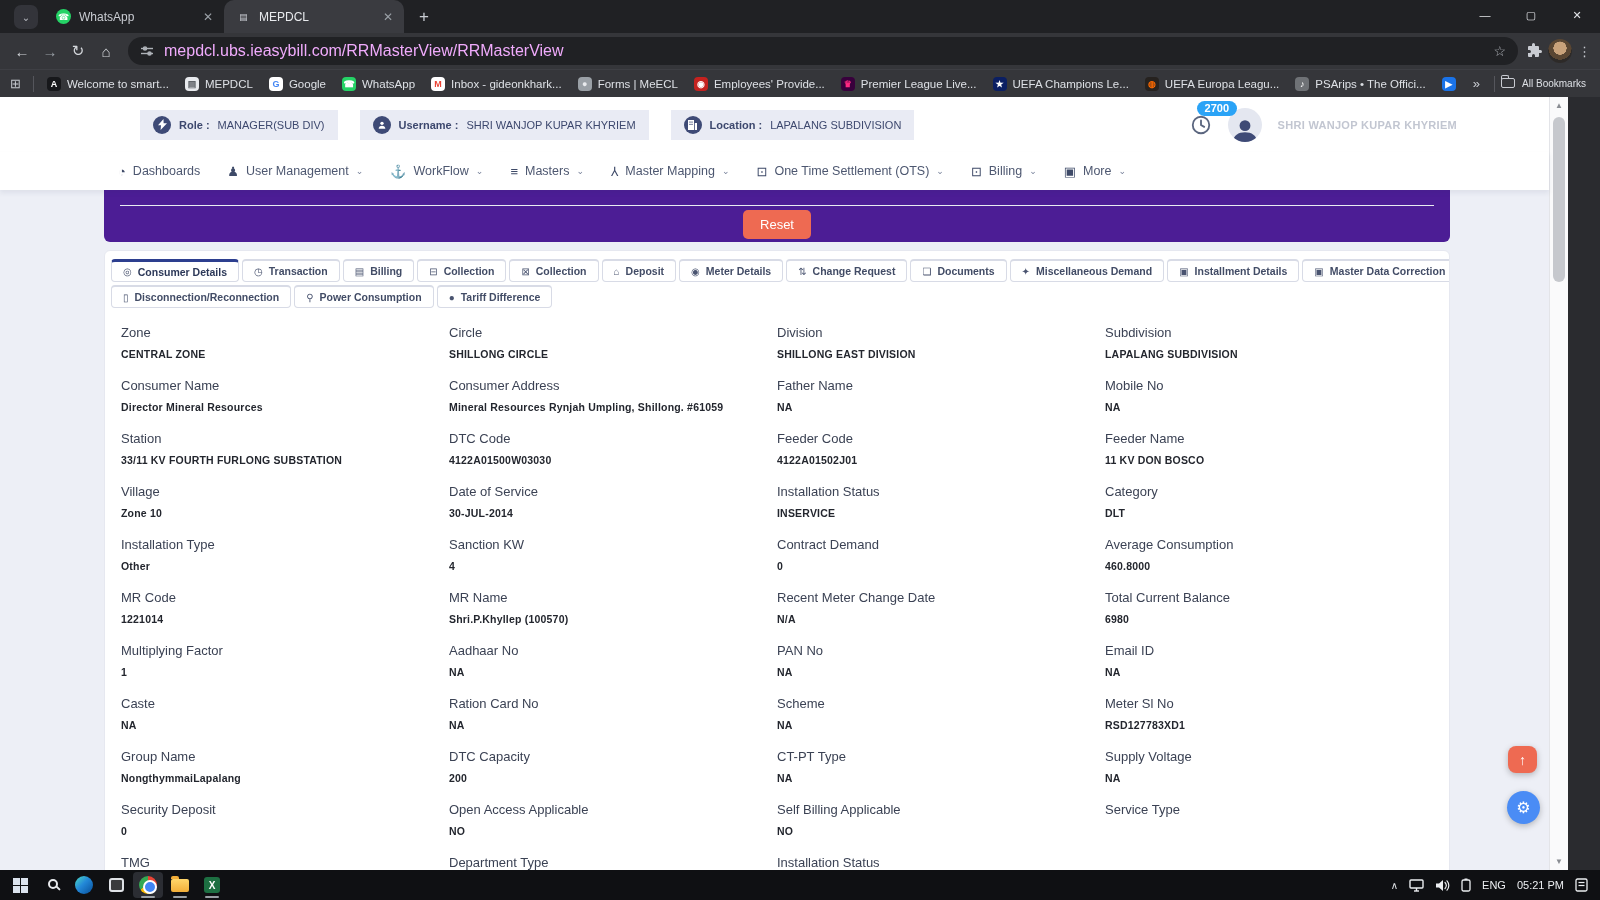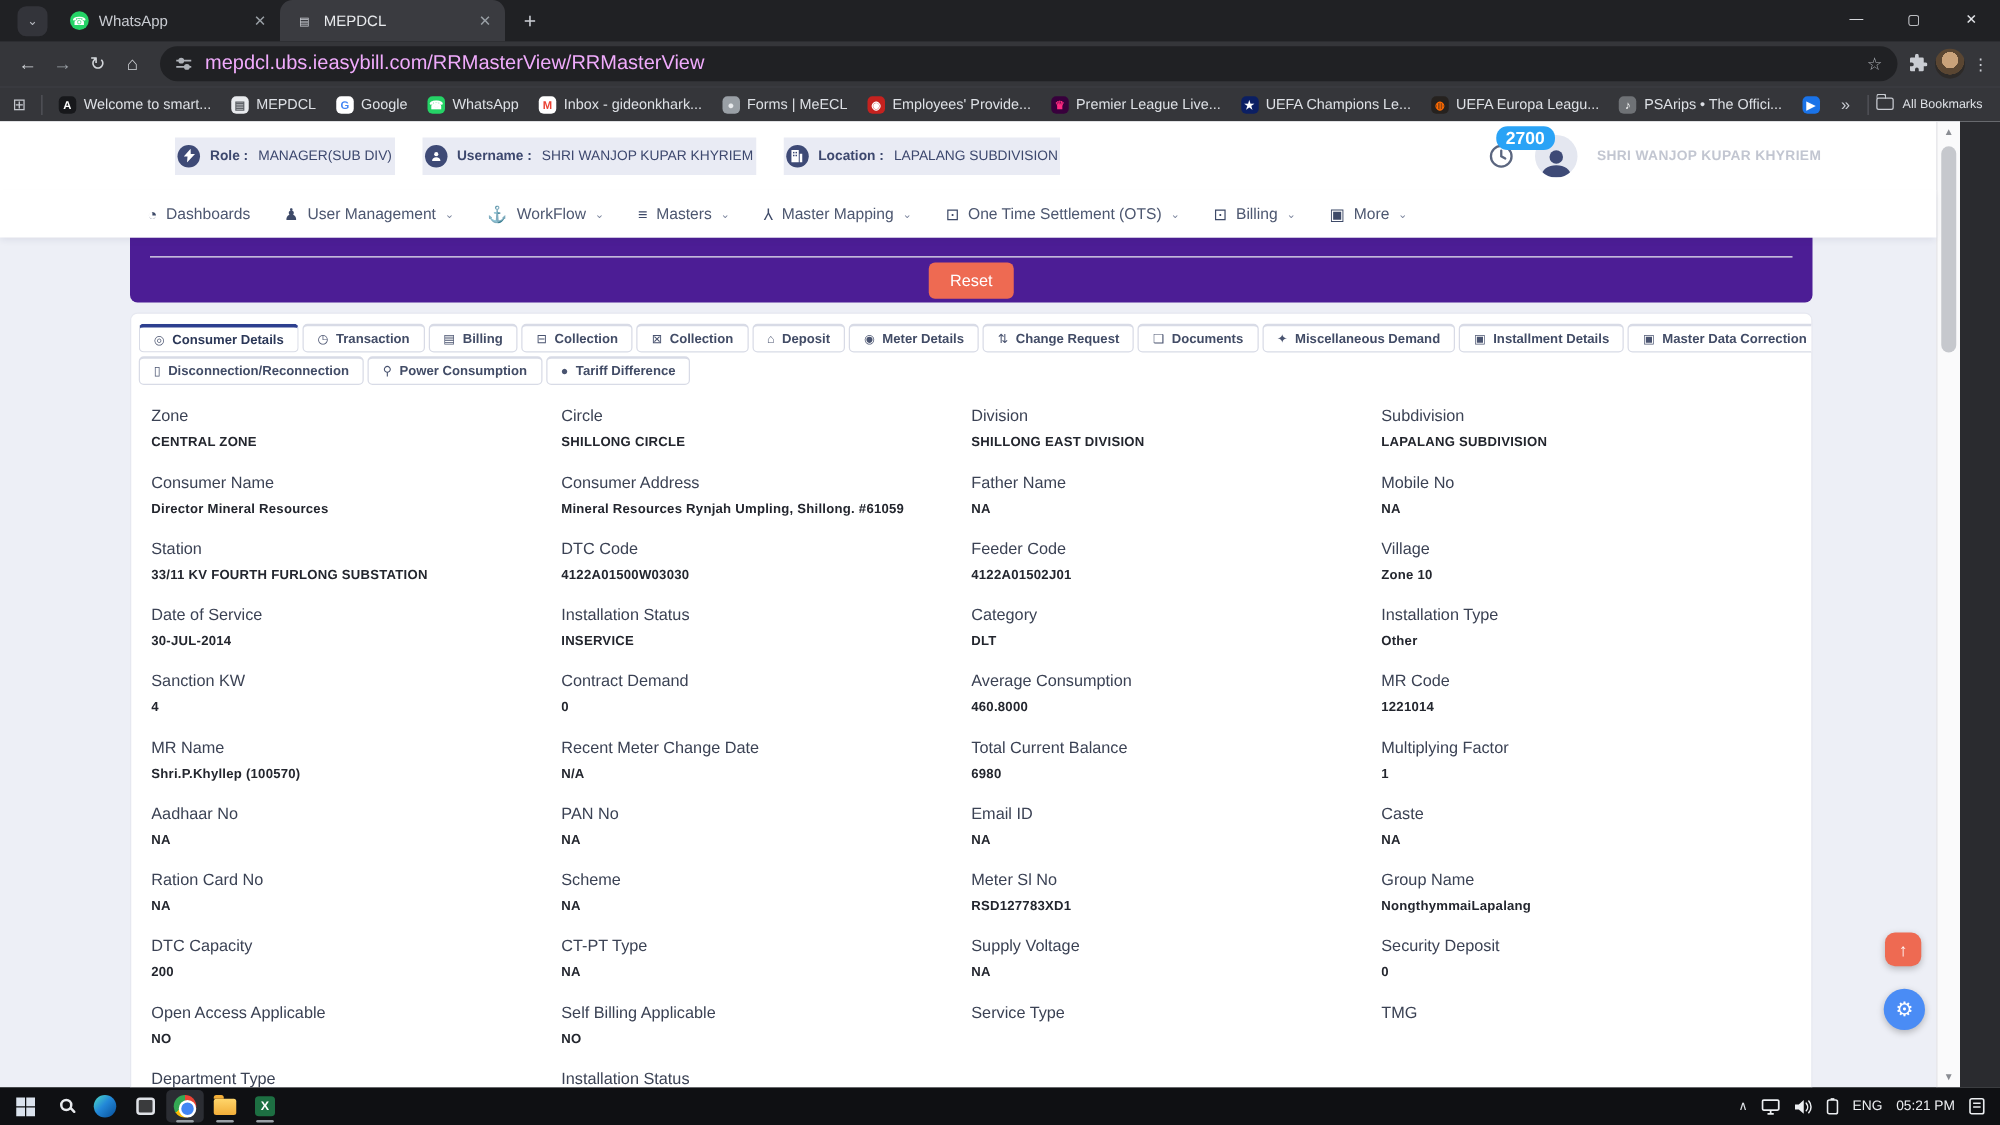--- a/index.html
+++ b/index.html
@@ -44,27 +44,27 @@
   .folder-ic::before{content:"";position:absolute;top:-4px;left:-1px;width:6px;height:3px;border:1.5px solid #c9ccd2;border-bottom:none;border-radius:2px 2px 0 0}
 
   
   .page{position:absolute;top:97px;left:0;right:0;bottom:30px;background:#edeff6;overflow:hidden}
   .right-strip{position:absolute;top:0;right:0;width:32px;height:100%;background:#2a2b2f}
   .pg-scroll{position:absolute;top:0;right:32px;width:19px;height:100%;background:#fafafb;border-left:1px solid #e3e4e8}
   .pg-arrow{position:absolute;left:0;width:100%;text-align:center;color:#8a8d93;font-size:8px}
   .pg-thumb{position:absolute;top:20px;left:3px;width:12px;height:165px;background:#c6c8cd;border-radius:6px}
 
   .site-header{position:absolute;top:0;left:0;right:51px;height:55px;background:#fff;display:flex;align-items:center;gap:22px;padding-left:140px}
-  .badge{background:#e9ebf4;border-radius:0;height:30px;display:flex;align-items:center;gap:8px;padding:0 2px;color:#3d486e;font-size:11px;white-space:nowrap}
+  .badge{background:#e9ebf4;border-radius:0;height:30px;display:flex;align-items:center;gap:8px;padding:0 13px;color:#3d486e;font-size:11px;white-space:nowrap}
   .badge b{font-weight:bold}
   .badge-ic{width:18px;height:18px;border-radius:50%;background:#3e4a76;color:#fff;display:flex;align-items:center;justify-content:center;flex:none}
   .badge-ic svg{display:block}
   .hdr-right{margin-left:auto;display:flex;align-items:center;gap:16px;padding-right:92px}
   .clock-wrap{position:relative;width:22px;height:22px}
-  .notif-pill{position:absolute;top:-13px;left:7px;background:#2aa3f6;color:#fff;font-size:14px;font-weight:bold;padding:1.5px 8px;border-radius:9px}
+  .notif-pill{position:absolute;top:-13px;left:7px;background:#2aa3f6;color:#fff;font-size:11px;font-weight:bold;padding:1.5px 8px;border-radius:9px}
   .hdr-avatar{width:34px;height:34px;border-radius:50%;background:#e4e7f0;overflow:hidden;display:flex;align-items:flex-end;justify-content:center;flex:none}
   .hdr-name{color:#c2c6d1;font-size:11px;font-weight:bold;letter-spacing:.3px;white-space:nowrap}
 
   .site-nav{position:absolute;top:55px;left:0;right:51px;height:38px;background:#fff;display:flex;align-items:center;gap:27px;padding-left:118px;box-shadow:0 3px 5px rgba(40,50,90,.08);z-index:3}
   .nav-item{display:flex;align-items:center;gap:7px;font-size:12.5px;color:#4d5770;white-space:nowrap}
   .nav-ic{color:#3e4a68;font-size:13px}
   .nav-chev{font-size:9px;color:#77819a}
 
   .card-reset{position:absolute;left:104px;width:1346px;top:93px;height:52px;background:#4c1d95;border-radius:0 0 6px 6px}
   .card-reset hr{border:none;border-top:1px solid #e9ebf1;margin:15px 16px 0}
@@ -425,20 +425,24 @@
             <div class="flabel">Station</div>
             <div class="fvalue">33/11 KV FOURTH FURLONG SUBSTATION</div>
           </div>
           <div class="fcell">
             <div class="flabel">DTC Code</div>
             <div class="fvalue">4122A01500W03030</div>
           </div>
           <div class="fcell">
             <div class="flabel">Feeder Code</div>
             <div class="fvalue">4122A01502J01</div>
+          </div>
+          <div class="fcell">
+            <div class="flabel">Feeder Name</div>
+            <div class="fvalue">11 KV DON BOSCO</div>
           </div>
           <div class="fcell">
             <div class="flabel">Village</div>
             <div class="fvalue">Zone 10</div>
           </div>
           <div class="fcell">
             <div class="flabel">Date of Service</div>
             <div class="fvalue">30-JUL-2014</div>
           </div>
           <div class="fcell">

